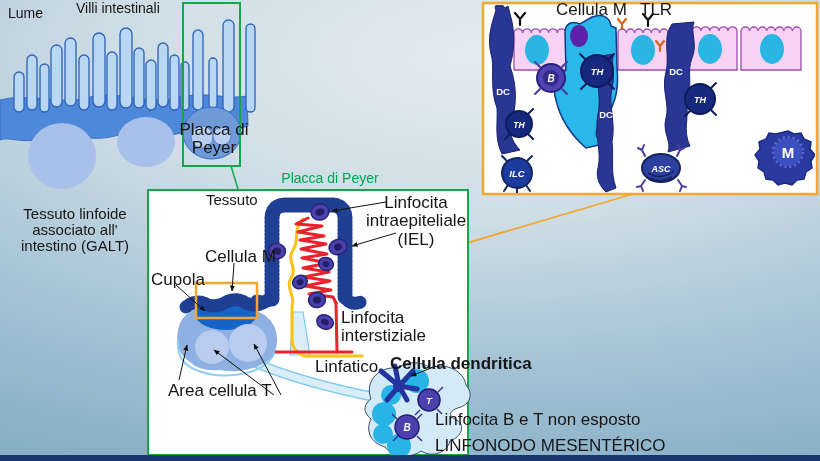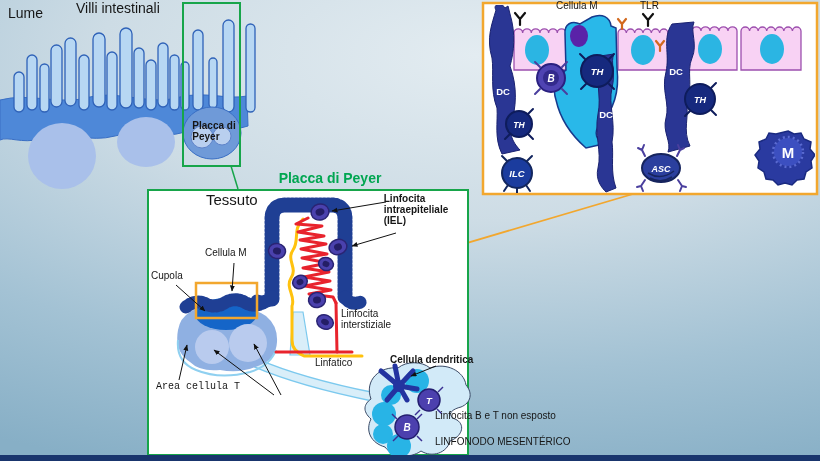--- a/index.html
+++ b/index.html
@@ -3,22 +3,22 @@
 <meta charset="utf-8">
 <style>
   html,body{margin:0;padding:0;}
   .stage{
     position:relative;width:820px;height:461px;overflow:hidden;
     font-family:"Liberation Sans",sans-serif;
     background:radial-gradient(ellipse 120% 95% at 58% 12%, #e3ecf1 0%, #cddce5 38%, #a3c2d4 72%, #87afc6 100%);
   }
   .stage svg{position:absolute;left:0;top:0;}
   .lbl{position:absolute;color:#161616;line-height:1.08;white-space:pre-line;}
-  .c{transform:translateX(-50%);font-weight:bold;}
-  .f14{font-size:14px;} .f15{font-size:15px;} .f13{font-size:10px;}
+  .c{transform:translateX(-50%);text-align:center;}
+  .f14{font-size:14px;} .f15{font-size:15px;} .f13{font-size:17px;}
   .green{color:#00A651;}
   .bar{position:absolute;left:0;bottom:0;width:820px;height:6px;background:#19356d;}
   svg text{font-family:"Liberation Sans",sans-serif;}
 </style>
 </head>
 <body>
 
 <div class="stage">
 
 <svg width="820" height="461" viewBox="0 0 820 461">
@@ -294,32 +294,35 @@
       <text x="606" y="118" text-anchor="middle" font-size="9.5" font-weight="bold" fill="#fff">DC</text>
       <text x="676" y="75" text-anchor="middle" font-size="9.5" font-weight="bold" fill="#fff">DC</text>
     </g>
   </g>
 </svg>
 
 <div class="lbl f14" style="left:8px;top:6px;">Lume</div>
 <div class="lbl f14" style="left:76px;top:1px;">Villi intestinali</div>
 <div class="lbl f13 c" style="left:214px;top:121px;">Placca di
 Peyer</div>
+<div class="lbl f15 c" style="left:75px;top:206px;">Tessuto linfoide
+associato all'
+intestino (GALT)</div>
 
 <div class="lbl f14 c green" style="left:330px;top:171px;">Placca di Peyer</div>
 <div class="lbl f15" style="left:206px;top:192px;">Tessuto</div>
 <div class="lbl f13 c" style="left:416px;top:194px;">Linfocita
 intraepiteliale
 (IEL)</div>
 <div class="lbl f13" style="left:205px;top:248px;">Cellula M</div>
 <div class="lbl f13" style="left:151px;top:271px;">Cupola</div>
 <div class="lbl f13" style="left:341px;top:309px;">Linfocita
 interstiziale</div>
 <div class="lbl f13" style="left:315px;top:358px;">Linfatico</div>
-<div class="lbl f13" style="left:156px;top:382px;font-family:Liberation Mono, monospace;">Area cellula T</div>
+<div class="lbl f13" style="left:168px;top:382px;">Area cellula T</div>
 <div class="lbl f13" style="left:390px;top:355px;font-weight:bold;">Cellula dendritica</div>
 <div class="lbl f13" style="left:435px;top:437px;">LINFONODO MESENTÉRICO</div>
 <div class="lbl f13" style="left:435px;top:411px;">Linfocita B e T non esposto</div>
 
 <div class="lbl f13" style="left:556px;top:1px;">Cellula M</div>
 <div class="lbl f13" style="left:640px;top:1px;">TLR</div>
 
 <div class="bar"></div>
 </div>
 

